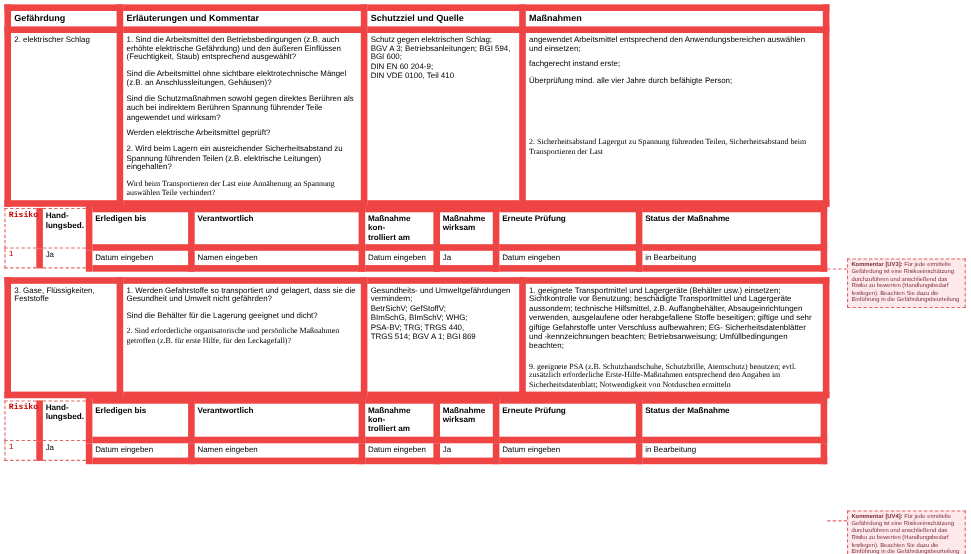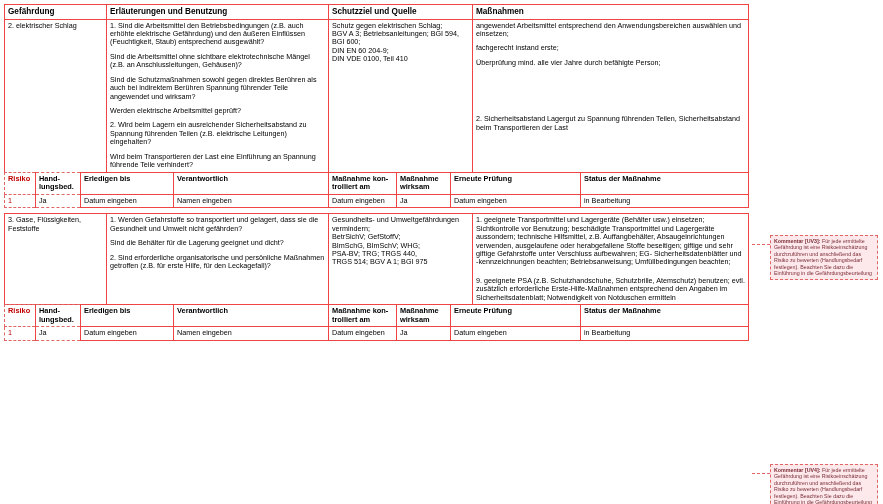--- a/index.html
+++ b/index.html
@@ -12,21 +12,21 @@
     overflow:hidden;
   }
   .page{position:relative;width:883px;height:504px;}
   table.doc{
     border-collapse:collapse;
     table-layout:fixed;
     width:744px;
     margin:4px 0 0 4px;
   }
   table.doc td{
-    border:1px solid #ef4444;
+    border:6px solid #ef4444;
     vertical-align:top;
     padding:2px 3px;
     line-height:1.17;
     background:#ffffff;
   }
   .hdr td{
     background:#f2f2f2;
     font-weight:bold;
     font-size:8.2px;
     padding:2px 4px 3px 4px;
@@ -46,23 +46,23 @@
     text-align:left;
   }
   .riskval{
     color:#c00000;
     font-weight:bold;
   }
   .dashedcell{
     border-top:1px dashed #e06666 !important;
     border-bottom:1px dashed #e06666 !important;
   }
-  .dash-left{border-left:1px dashed #e06666 !important;}
+  .dash-left{border-left:1px dashed #e06666 !important;font-family:Liberation Mono, monospace;}
   p{margin:0 0 6px 0;}
-  p:last-child{margin-bottom:0;}
+  p:last-child{margin-bottom:0;font-family:Liberation Serif, serif;}
   .comment{
     position:absolute;
     width:108px;
     background:#fde9ec;
     border:1px dashed #e06666;
     color:#7b2d36;
     font-size:5.3px;
     line-height:1.22;
     padding:2px 3px;
     box-sizing:border-box;
@@ -83,36 +83,36 @@
     <colgroup>
       <col style="width:102px">
       <col style="width:222px">
       <col style="width:144px">
       <col style="width:276px">
     </colgroup>
 
     <tbody>
         <tr class="hdr">
       <td>Gefährdung</td>
-      <td>Erläuterungen und Benutzung</td>
+      <td>Erläuterungen und Kommentar</td>
       <td>Schutzziel und Quelle</td>
       <td>Maßnahmen</td>
     </tr>
 
     <tr>
       <td>
         <div>2. elektrischer Schlag</div>
       </td>
       <td>
         <p>1. Sind die Arbeitsmittel den Betriebsbedingungen (z.B. auch erhöhte elektrische Gefährdung) und den äußeren Einflüssen (Feuchtigkeit, Staub) entsprechend ausgewählt?</p>
         <p>Sind die Arbeitsmittel ohne sichtbare elektrotechnische Mängel (z.B. an Anschlussleitungen, Gehäusen)?</p>
         <p>Sind die Schutzmaßnahmen sowohl gegen direktes Berühren als auch bei indirektem Berühren Spannung führender Teile angewendet und wirksam?</p>
         <p>Werden elektrische Arbeitsmittel geprüft?</p>
         <p>2. Wird beim Lagern ein ausreichender Sicherheitsabstand zu Spannung führenden Teilen (z.B. elektrische Leitungen) eingehalten?</p>
-        <p>Wird beim Transportieren der Last eine Einführung an Spannung führende Teile verhindert?</p>
+        <p>Wird beim Transportieren der Last eine Annäherung an Spannung auswählen Teile verhindert?</p>
       </td>
       <td>
         <div>Schutz gegen elektrischen Schlag;</div>
         <div>BGV A 3; Betriebsanleitungen; BGI 594, BGI 600;</div>
         <div>DIN EN 60 204-9;</div>
         <div>DIN VDE 0100, Teil 410</div>
       </td>
       <td>
         <p>angewendet Arbeitsmittel entsprechend den Anwendungsbereichen auswählen und einsetzen;</p>
         <p>fachgerecht instand erste;</p>
@@ -175,21 +175,21 @@
       <td>
         <p>1. Werden Gefahrstoffe so transportiert und gelagert, dass sie die Gesundheit und Umwelt nicht gefährden?</p>
         <p>Sind die Behälter für die Lagerung geeignet und dicht?</p>
         <p style="">2. Sind erforderliche organisatorische und persönliche Maßnahmen getroffen (z.B. für erste Hilfe, für den Leckagefall)?</p>
       </td>
       <td>
         <div>Gesundheits- und Umweltgefährdungen vermindern;</div>
         <div>BetrSichV; GefStoffV;</div>
         <div>BImSchG, BImSchV; WHG;</div>
         <div>PSA-BV; TRG; TRGS 440,</div>
-        <div>TRGS 514;  BGV A 1; BGI 975</div>
+        <div>TRGS 514;  BGV A 1; BGI 869</div>
       </td>
       <td>
         <p>1. geeignete Transportmittel und Lagergeräte (Behälter usw.) einsetzen; Sichtkontrolle vor Benutzung; beschädigte Transportmittel und Lagergeräte aussondern; technische Hilfsmittel, z.B. Auffangbehälter, Absaugeinrichtungen verwenden, ausgelaufene oder herabgefallene Stoffe beseitigen; giftige und sehr giftige Gefahrstoffe unter Verschluss aufbewahren; EG- Sicherheitsdatenblätter und -kennzeichnungen beachten; Betriebsanweisung; Umfüllbedingungen beachten;</p>
         <p style="margin-top:10px">9. geeignete PSA (z.B. Schutzhandschuhe, Schutzbrille, Atemschutz) benutzen; evtl. zusätzlich erforderliche Erste-Hilfe-Maßnahmen entsprechend den Angaben im Sicherheitsdatenblatt; Notwendigkeit von Notduschen ermitteln</p>
       </td>
     </tr>
   </tbody>
     </table>
 
   <table class="doc" style="margin-top:-1px">

